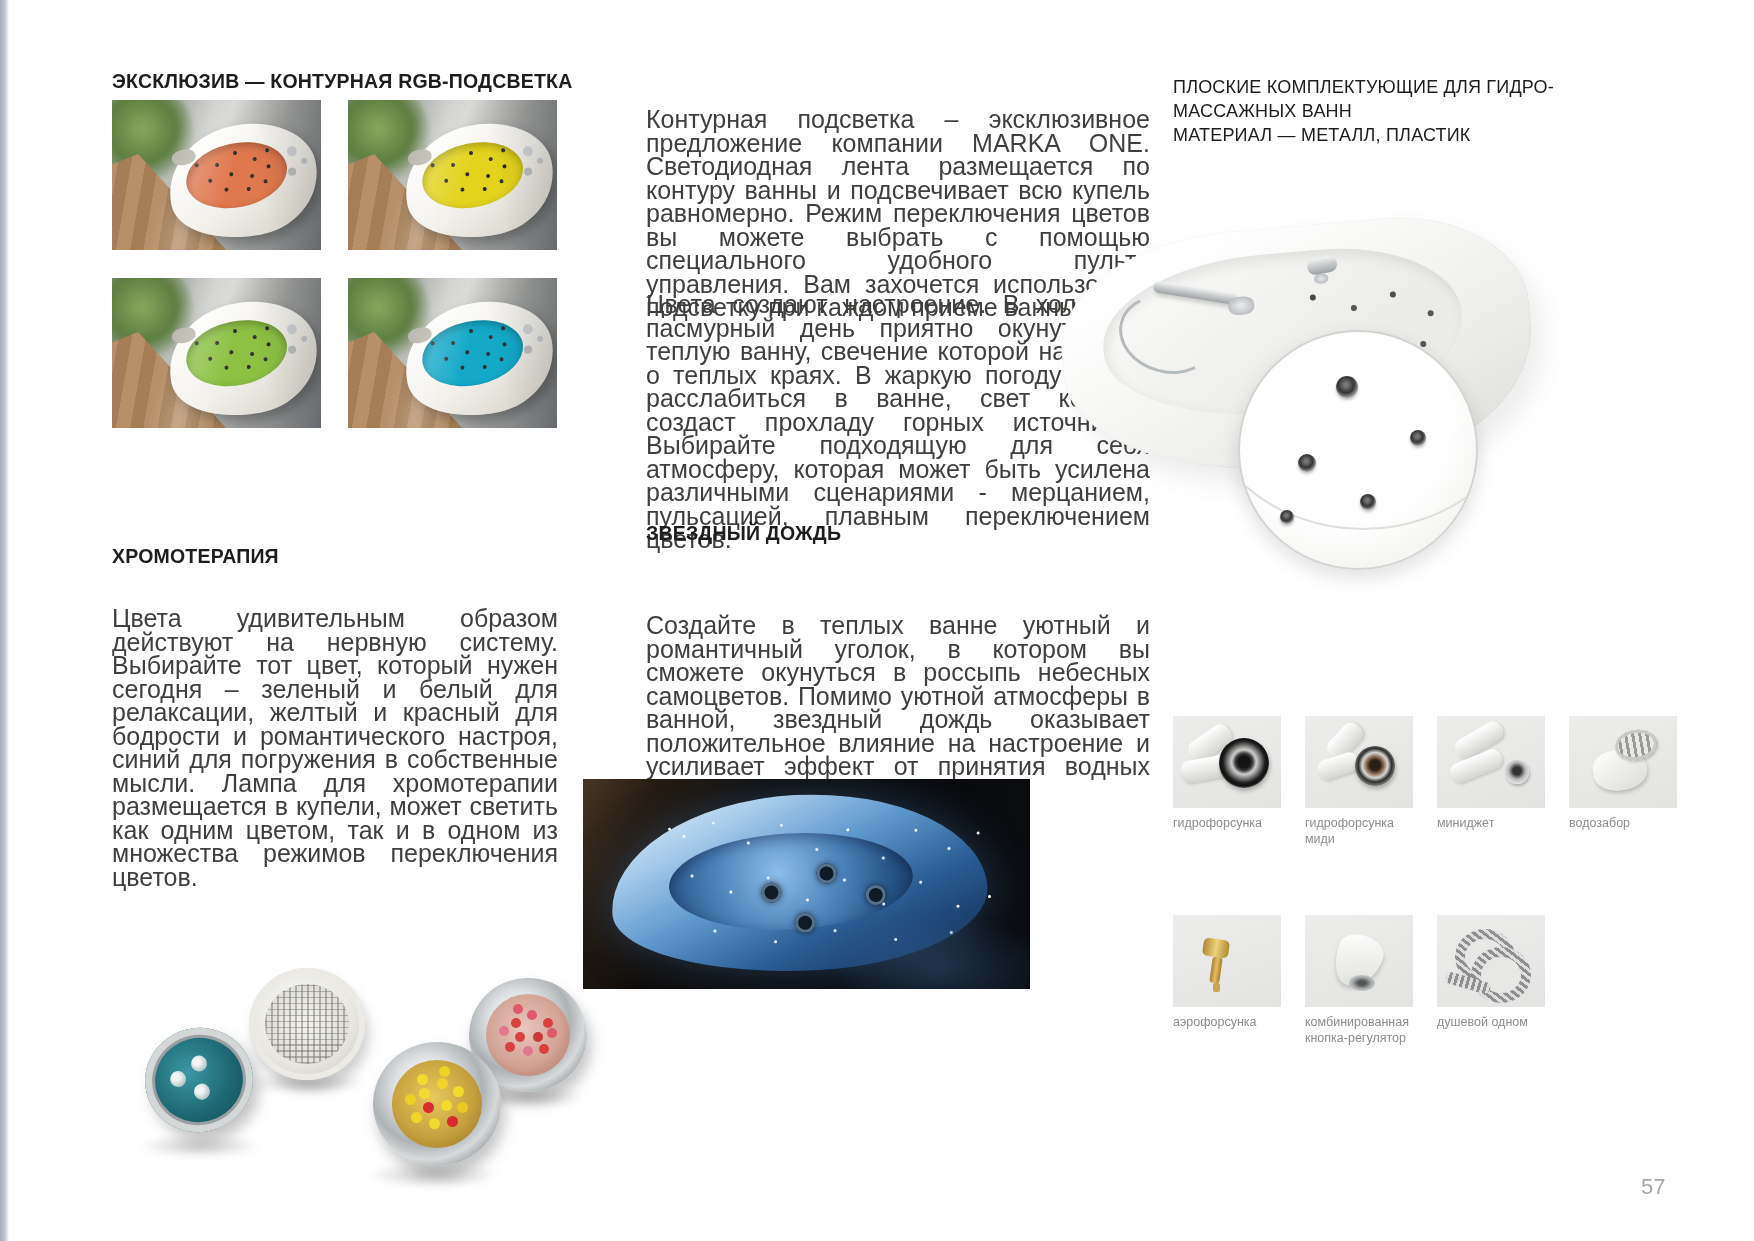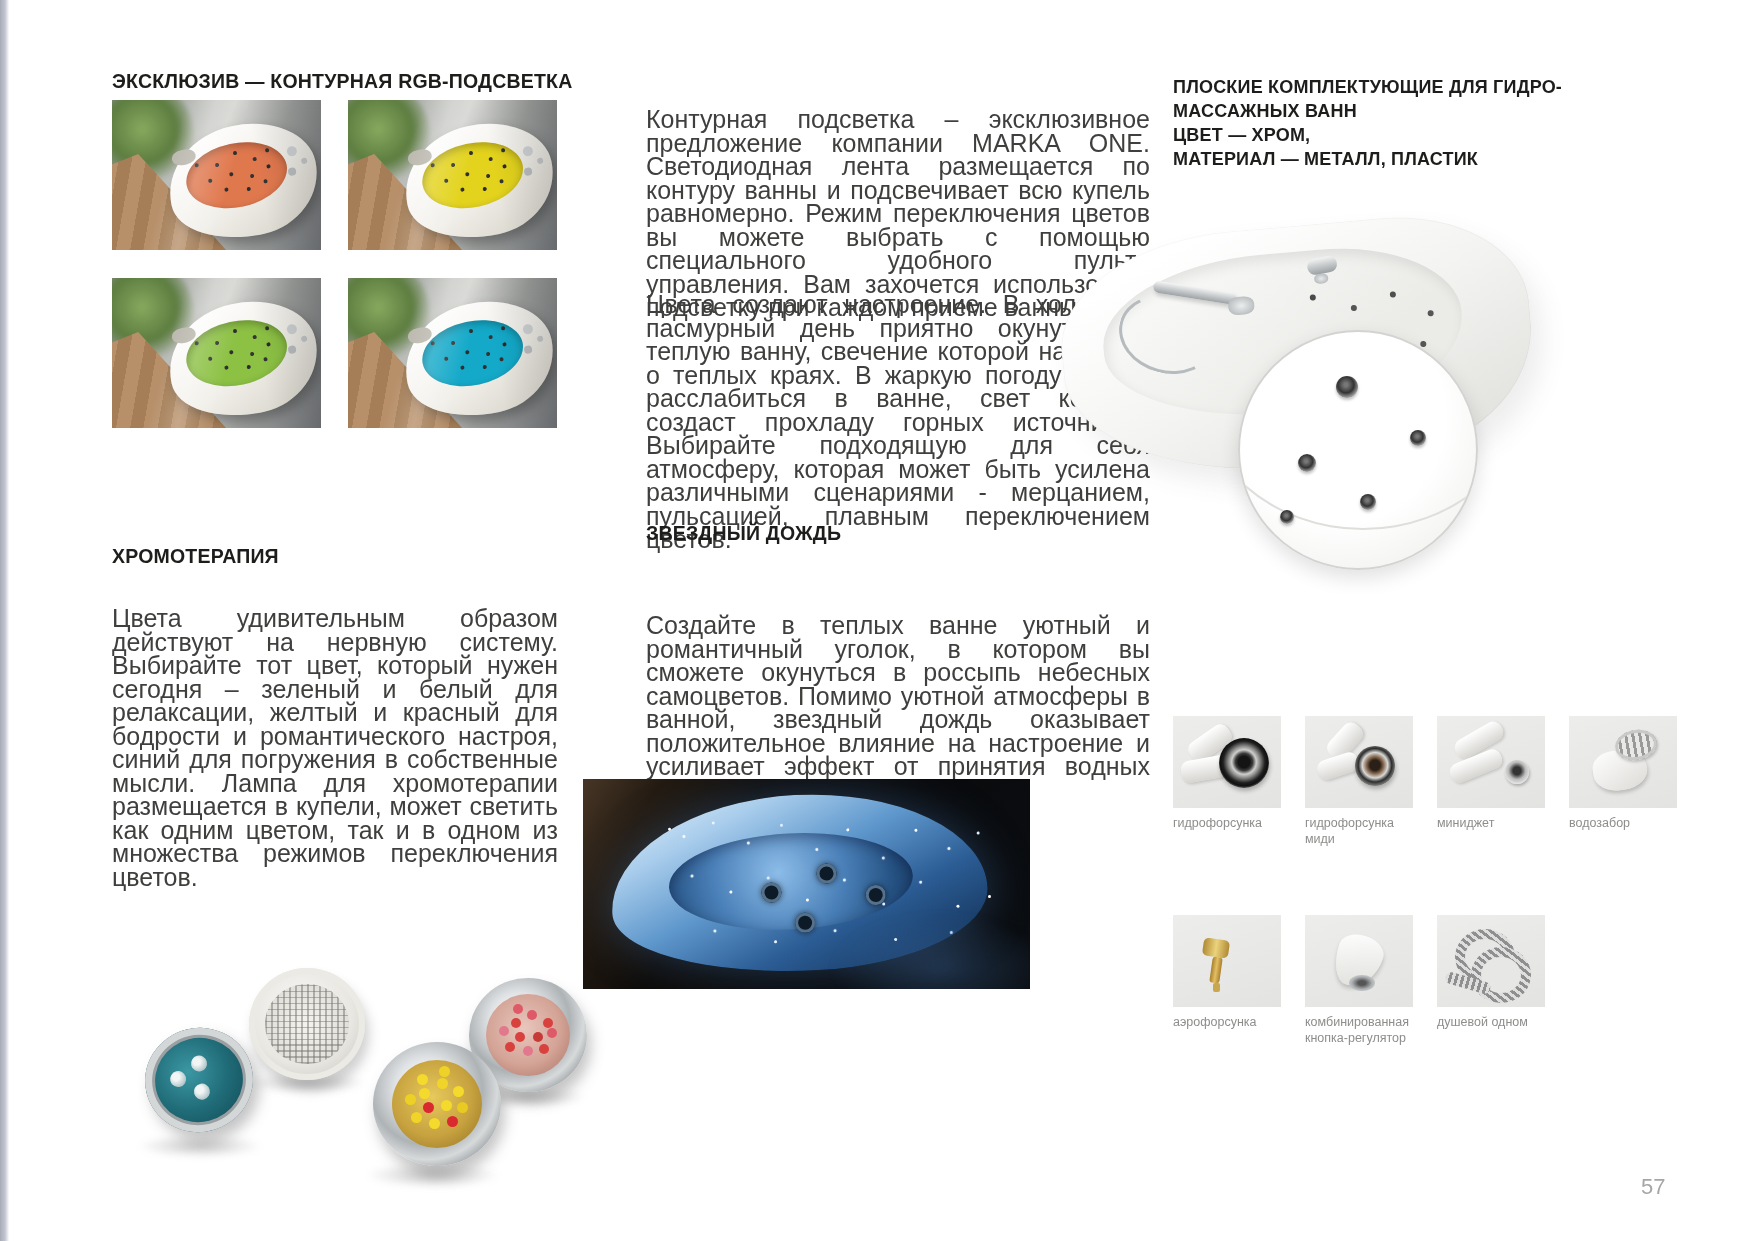--- a/index.html
+++ b/index.html
@@ -6,21 +6,21 @@
   .page{position:relative;width:1754px;height:1241px;background:#ffffff;overflow:hidden;
         font-family:"Liberation Sans","DejaVu Sans",sans-serif;color:#3e3e3c;}
   .edge{position:absolute;left:0;top:0;width:9px;height:100%;
         background:linear-gradient(to right,#a7abb7 0%,#c2c5cf 55%,#e9eaee 85%,#ffffff 100%);}
 
   
   .h{position:absolute;margin:0;font-weight:bold;color:#1d1d1b;font-size:19.5px;letter-spacing:.2px;}
   #h-exclusive{left:112px;top:70px;width:470px;}
   #h-chromo{left:112px;top:545px;}
   #h-star{left:646px;top:522px;}
-  .right-h{position:absolute;left:1173px;top:75px;width:530px;font-weight:bold;color:#1d1d1b;
+  .right-h{position:absolute;left:1173px;top:75px;width:530px;font-weight:normal;color:#1d1d1b;
            font-size:18px;line-height:24px;letter-spacing:.2px;}
   .body-text{position:absolute;margin:0;font-size:25px;line-height:23.5px;color:#3f3f3d;
              text-align:justify;hyphens:auto;}
   #p-intro{left:646px;top:108px;width:504px;}
   #p-mood{left:646px;top:293px;width:504px;}
   #p-chromo{left:112px;top:607px;width:446px;}
   #p-star{left:646px;top:614px;width:504px;}
 
   
   .scene{position:absolute;width:209px;height:150px;overflow:hidden;
@@ -295,21 +295,20 @@
     </div>
     <div class="lamp chrome" id="lampC">
       <div class="lface" id="lfaceC"></div>
       <div class="leds" id="ledsC"></div>
     </div>
   </div>
 
   <div class="right-h">
     <div>ПЛОСКИЕ КОМПЛЕКТУЮЩИЕ ДЛЯ ГИДРО-</div>
     <div>МАССАЖНЫХ ВАНН</div>
-    <div>ЦВЕТ — ХРОМ,</div>
     <div>МАТЕРИАЛ — МЕТАЛЛ, ПЛАСТИК</div>
   </div>
 
   <div id="bigtub">
     <div class="bt-body">
       <div class="bt-inner">
         <div class="bt-dots"></div>
       </div>
       <div class="bt-hose"></div>
       <div class="bt-shower"></div>

